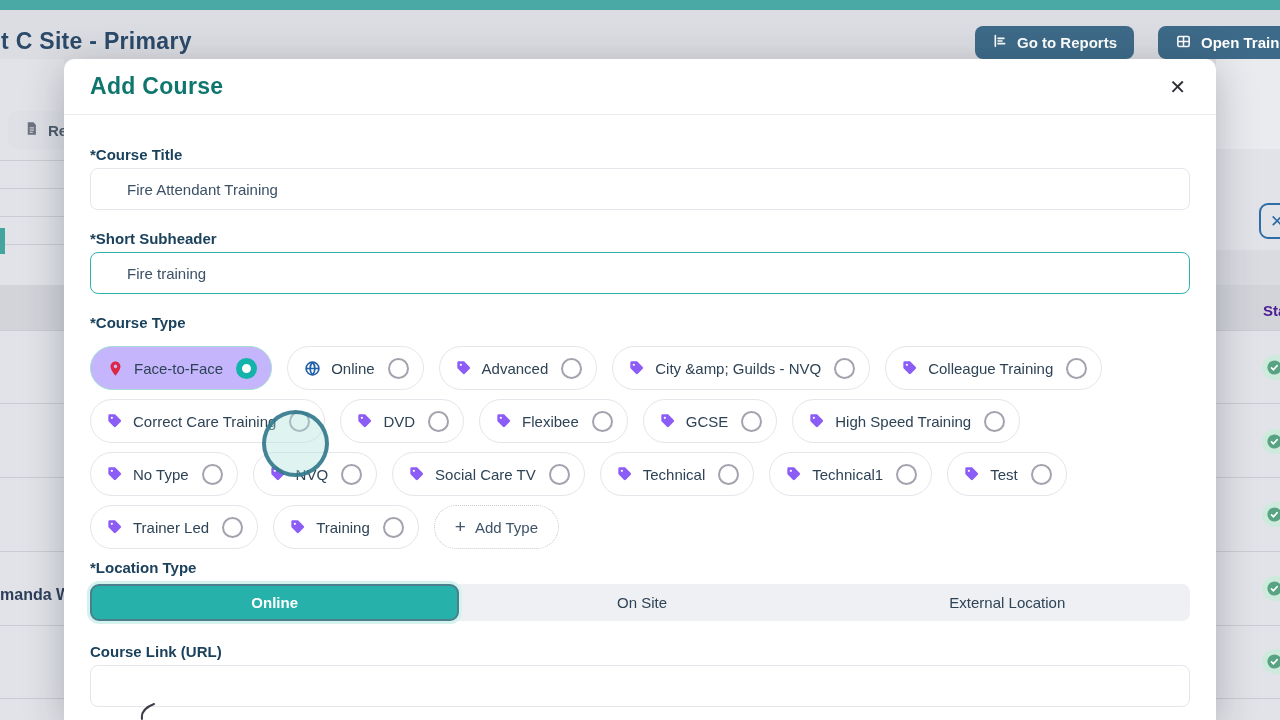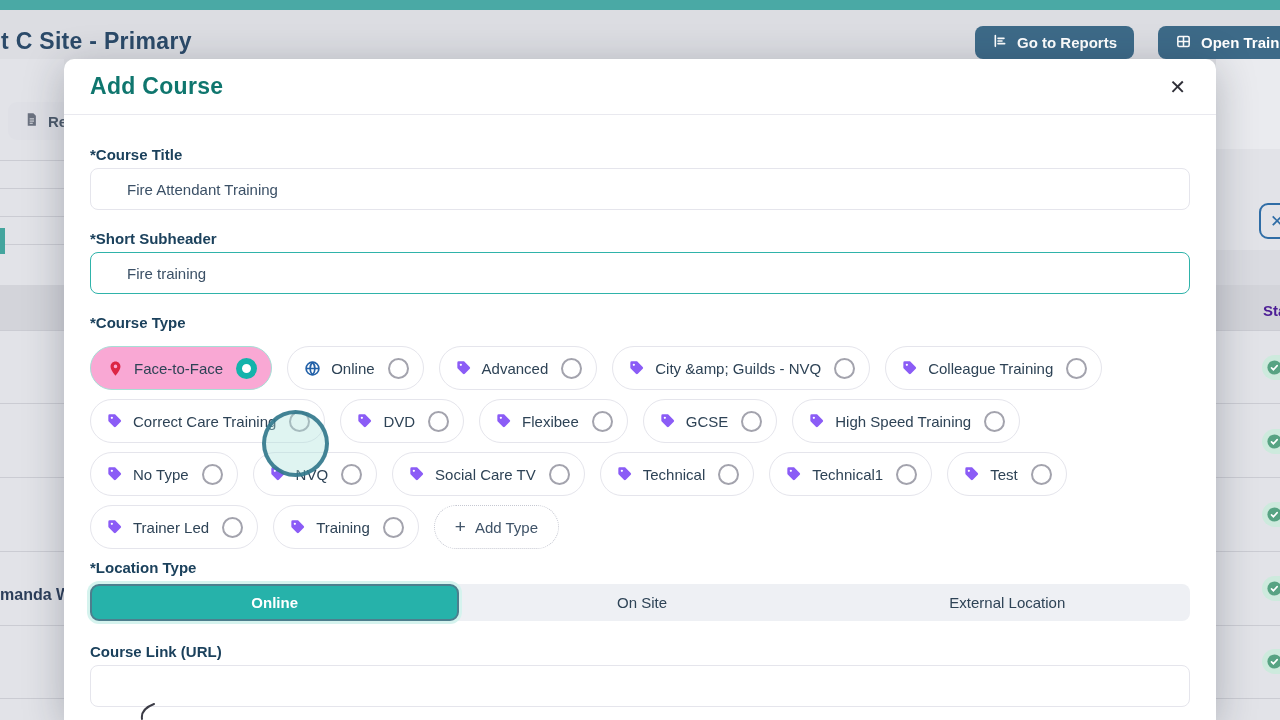--- a/index.html
+++ b/index.html
@@ -14,21 +14,21 @@
   .top-btn svg { flex:0 0 auto; }
   #btn-reports { left:975px; }
   #btn-open-training { left:1158px; width:160px; }
 
   .sliver { position:absolute; top:59px; bottom:0; width:64px; background:#e2e3e8; z-index:2; overflow:hidden; }
   #sliver-left { left:0; }
   #sliver-right { left:1216px; }
   .hline { position:absolute; left:0; right:0; height:1px; background:#cbccd3; }
   .band { position:absolute; left:0; right:0; }
 
-  .bg-tab { position:absolute; left:8px; top:43px; width:72px; height:38px; background:#dfe0e6; border-radius:9px;
+  .bg-tab { position:absolute; left:8px; top:52px; width:72px; height:38px; background:#dfe0e6; border-radius:9px;
             display:flex; align-items:center; gap:9px; padding:0 0 0 16px; color:#4c5a6b; font-size:15px; font-weight:600; }
   .teal-frag { position:absolute; left:0; top:169px; width:5px; height:26px; background:#44a59e; }
   .bg-rowtext { position:absolute; left:0; top:527px; width:64px; overflow:hidden; color:#2c3e5a; font-size:16px; font-weight:600; white-space:nowrap; }
 
   .bg-close-btn { position:absolute; left:43px; top:144px; width:44px; height:36px; border:2px solid #2f6da6; border-radius:9px;
                   color:#2f6da6; font-size:17px; display:flex; align-items:center; padding-left:9px; background:transparent; }
   .status-head { position:absolute; left:47px; top:243px; color:#4c1d95; font-size:15px; font-weight:700; }
   .status-badge { position:absolute; left:46px; width:44px; height:25px; background:#cdeadd; border-radius:13px; display:flex; align-items:center; padding-left:4px; }
   .status-badge svg { width:17px; height:17px; }
 
@@ -44,21 +44,21 @@
   .text-input { width:100%; height:42px; border:1px solid #e5e5ec; border-radius:8px; padding:0 36px; font-size:15px;
                 color:#3b5066; font-family:inherit; background:#fff; outline:none; }
   .text-input.focused { border:1.5px solid #2fb3aa; }
   .field { margin-bottom:20px; }
 
   .chip-row { display:flex; gap:15px; margin-bottom:9px; }
   .chip { display:inline-flex; align-items:center; gap:10px; height:44px; padding:0 14px 0 16px; background:#fff;
           border:1px solid #e5e5ec; border-radius:23px; font-size:15px; color:#2e4356; white-space:nowrap; cursor:pointer; font-family:inherit; }
   .chip .icon { display:flex; align-items:center; }
   .chip .radio { width:21px; height:21px; min-width:21px; border:2px solid #a3a3ad; border-radius:50%; background:#fff; margin-left:3px; }
-  .chip.selected { background:#f9a8d4; border-color:#a6ded5; }
+  .chip.selected { background:#c4b5fd; border-color:#a6ded5; }
   .chip.selected .radio { border:6px solid #13b3ab; }
   .chip.add-type { border:1.5px dotted #c6c8d2; color:#3f5368; gap:9px; padding:0 20px; }
   .chip.add-type .plus { font-size:19px; color:#44576b; }
 
   .seg-wrap { display:flex; background:#eef0f4; border-radius:8px; height:37px; margin-bottom:22px; }
   .seg { flex:1; display:flex; align-items:center; justify-content:center; font-size:15px; color:#2e4356; cursor:pointer;
          background:none; border:none; font-family:inherit; }
   .seg.selected { background:#26b2aa; color:#fff; font-weight:700; border:2px solid #4d7e8d; border-radius:9px; box-shadow:0 0 0 3px #d5f3ee; }
 
   

